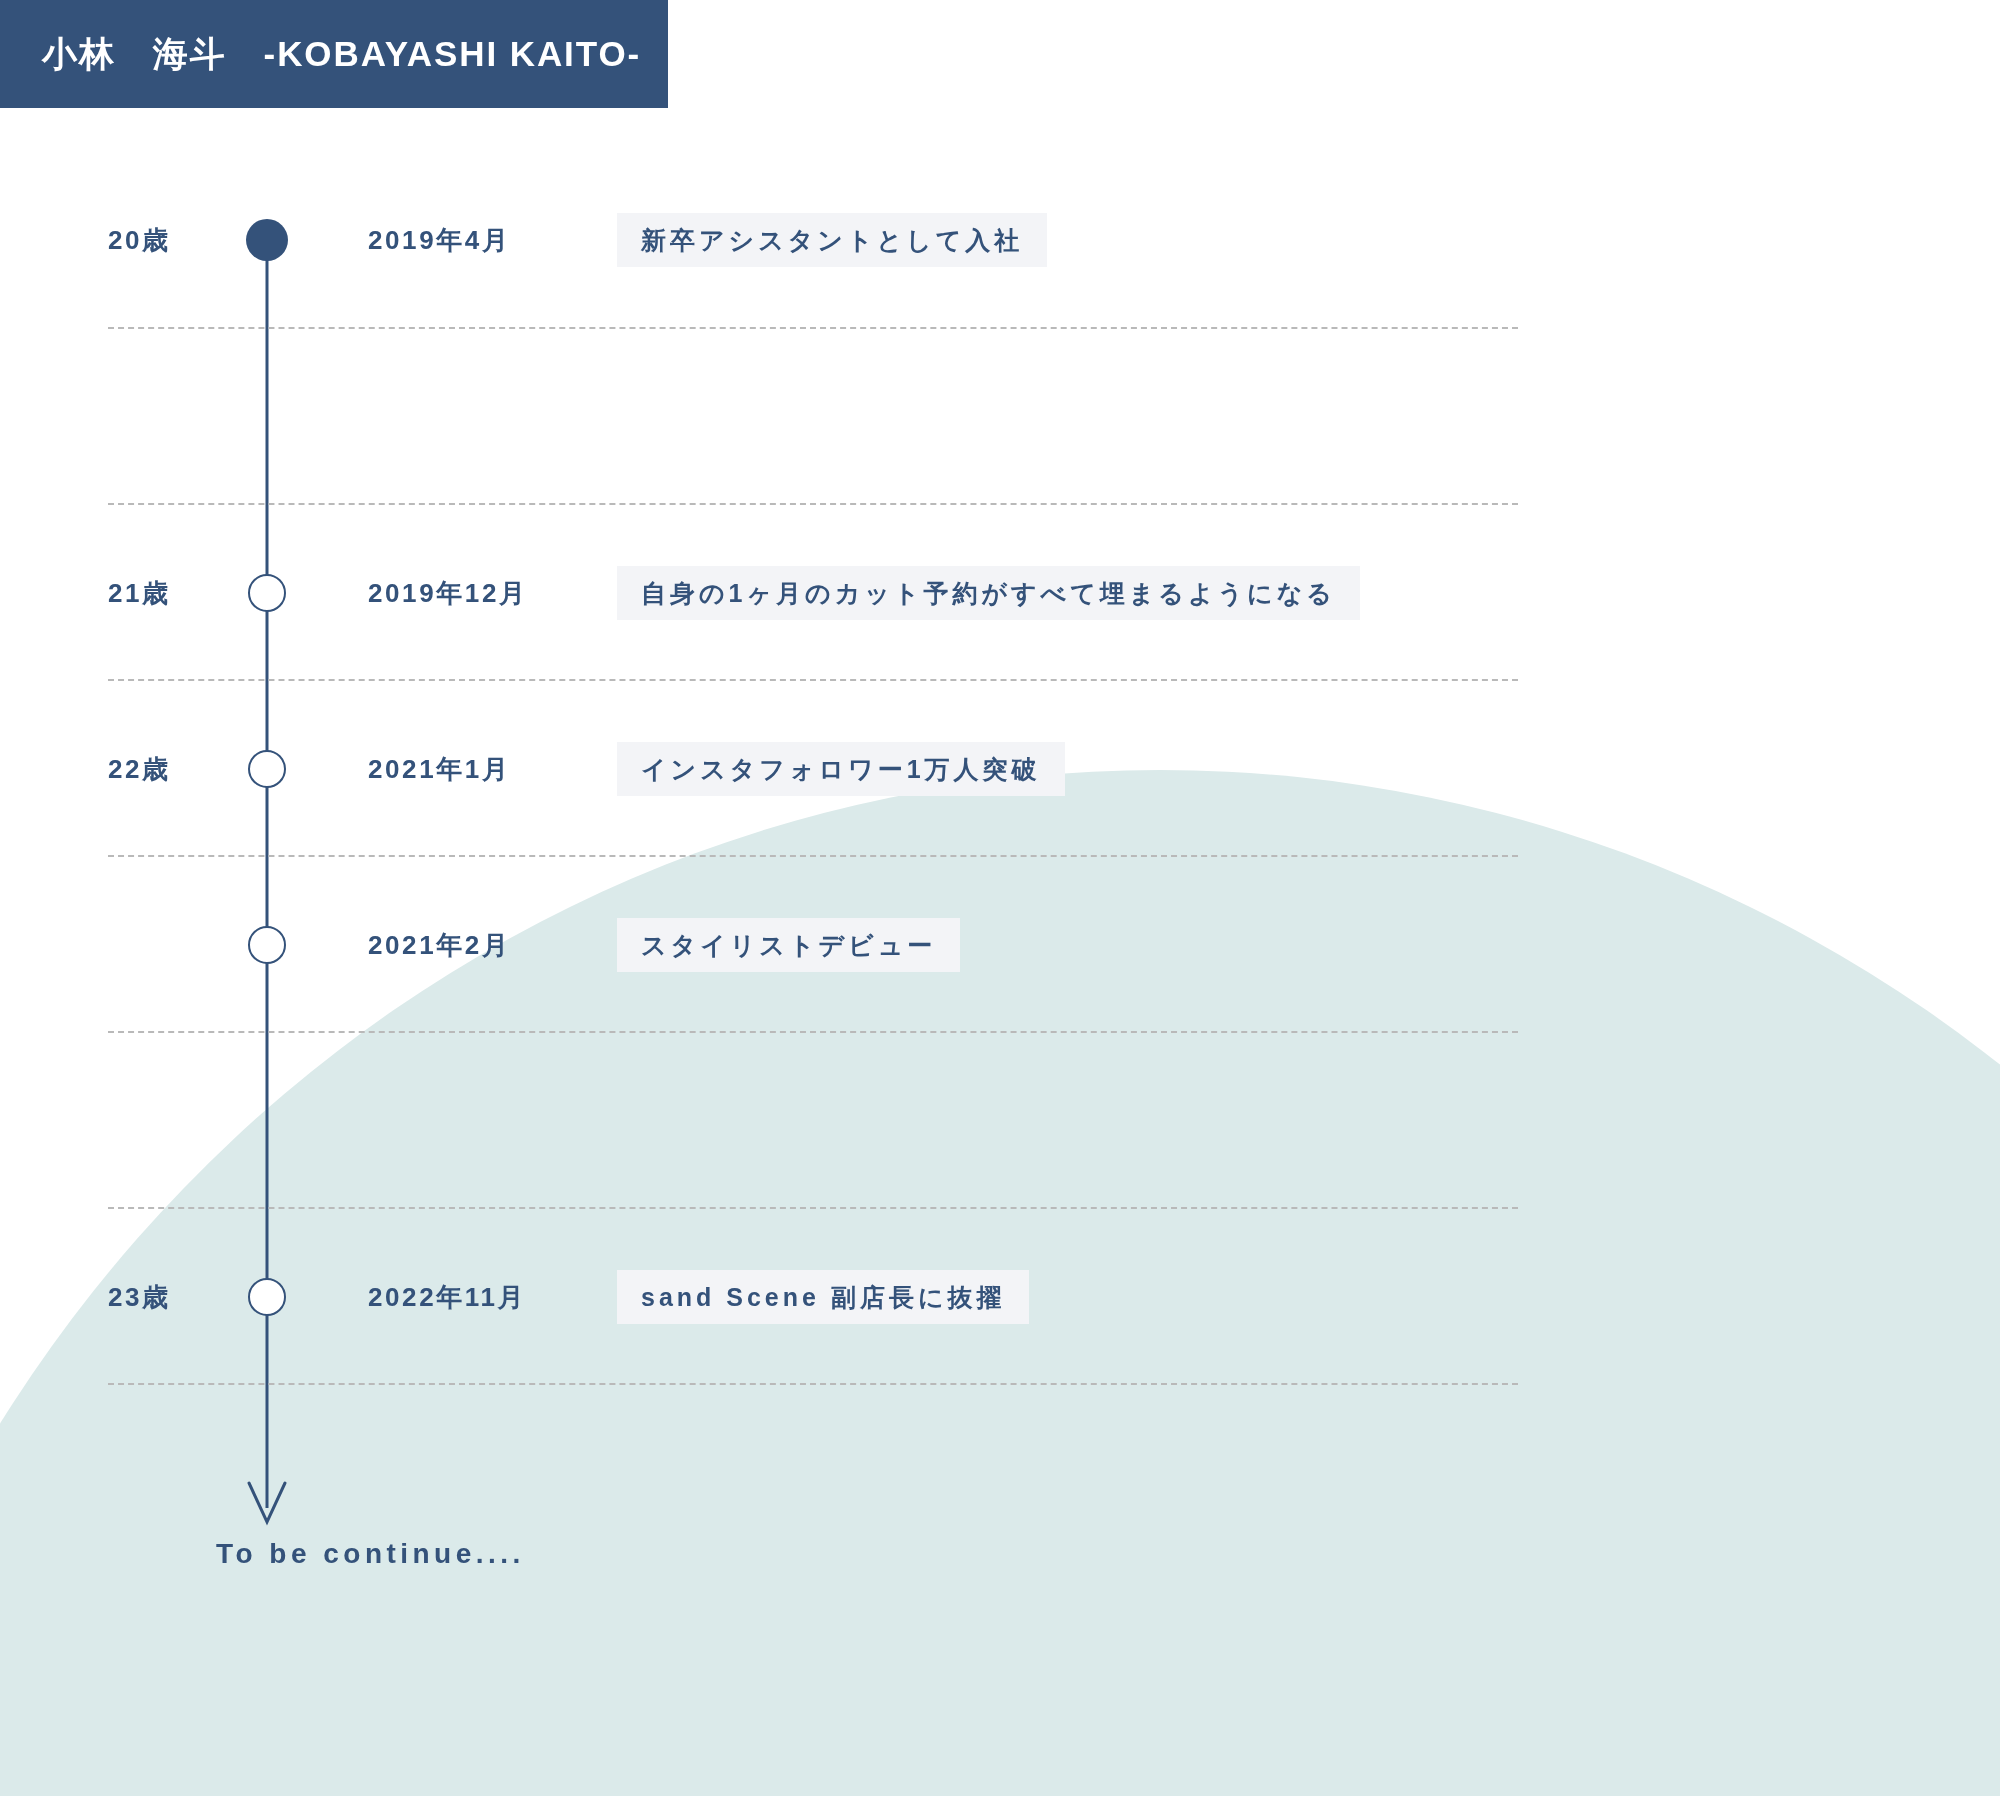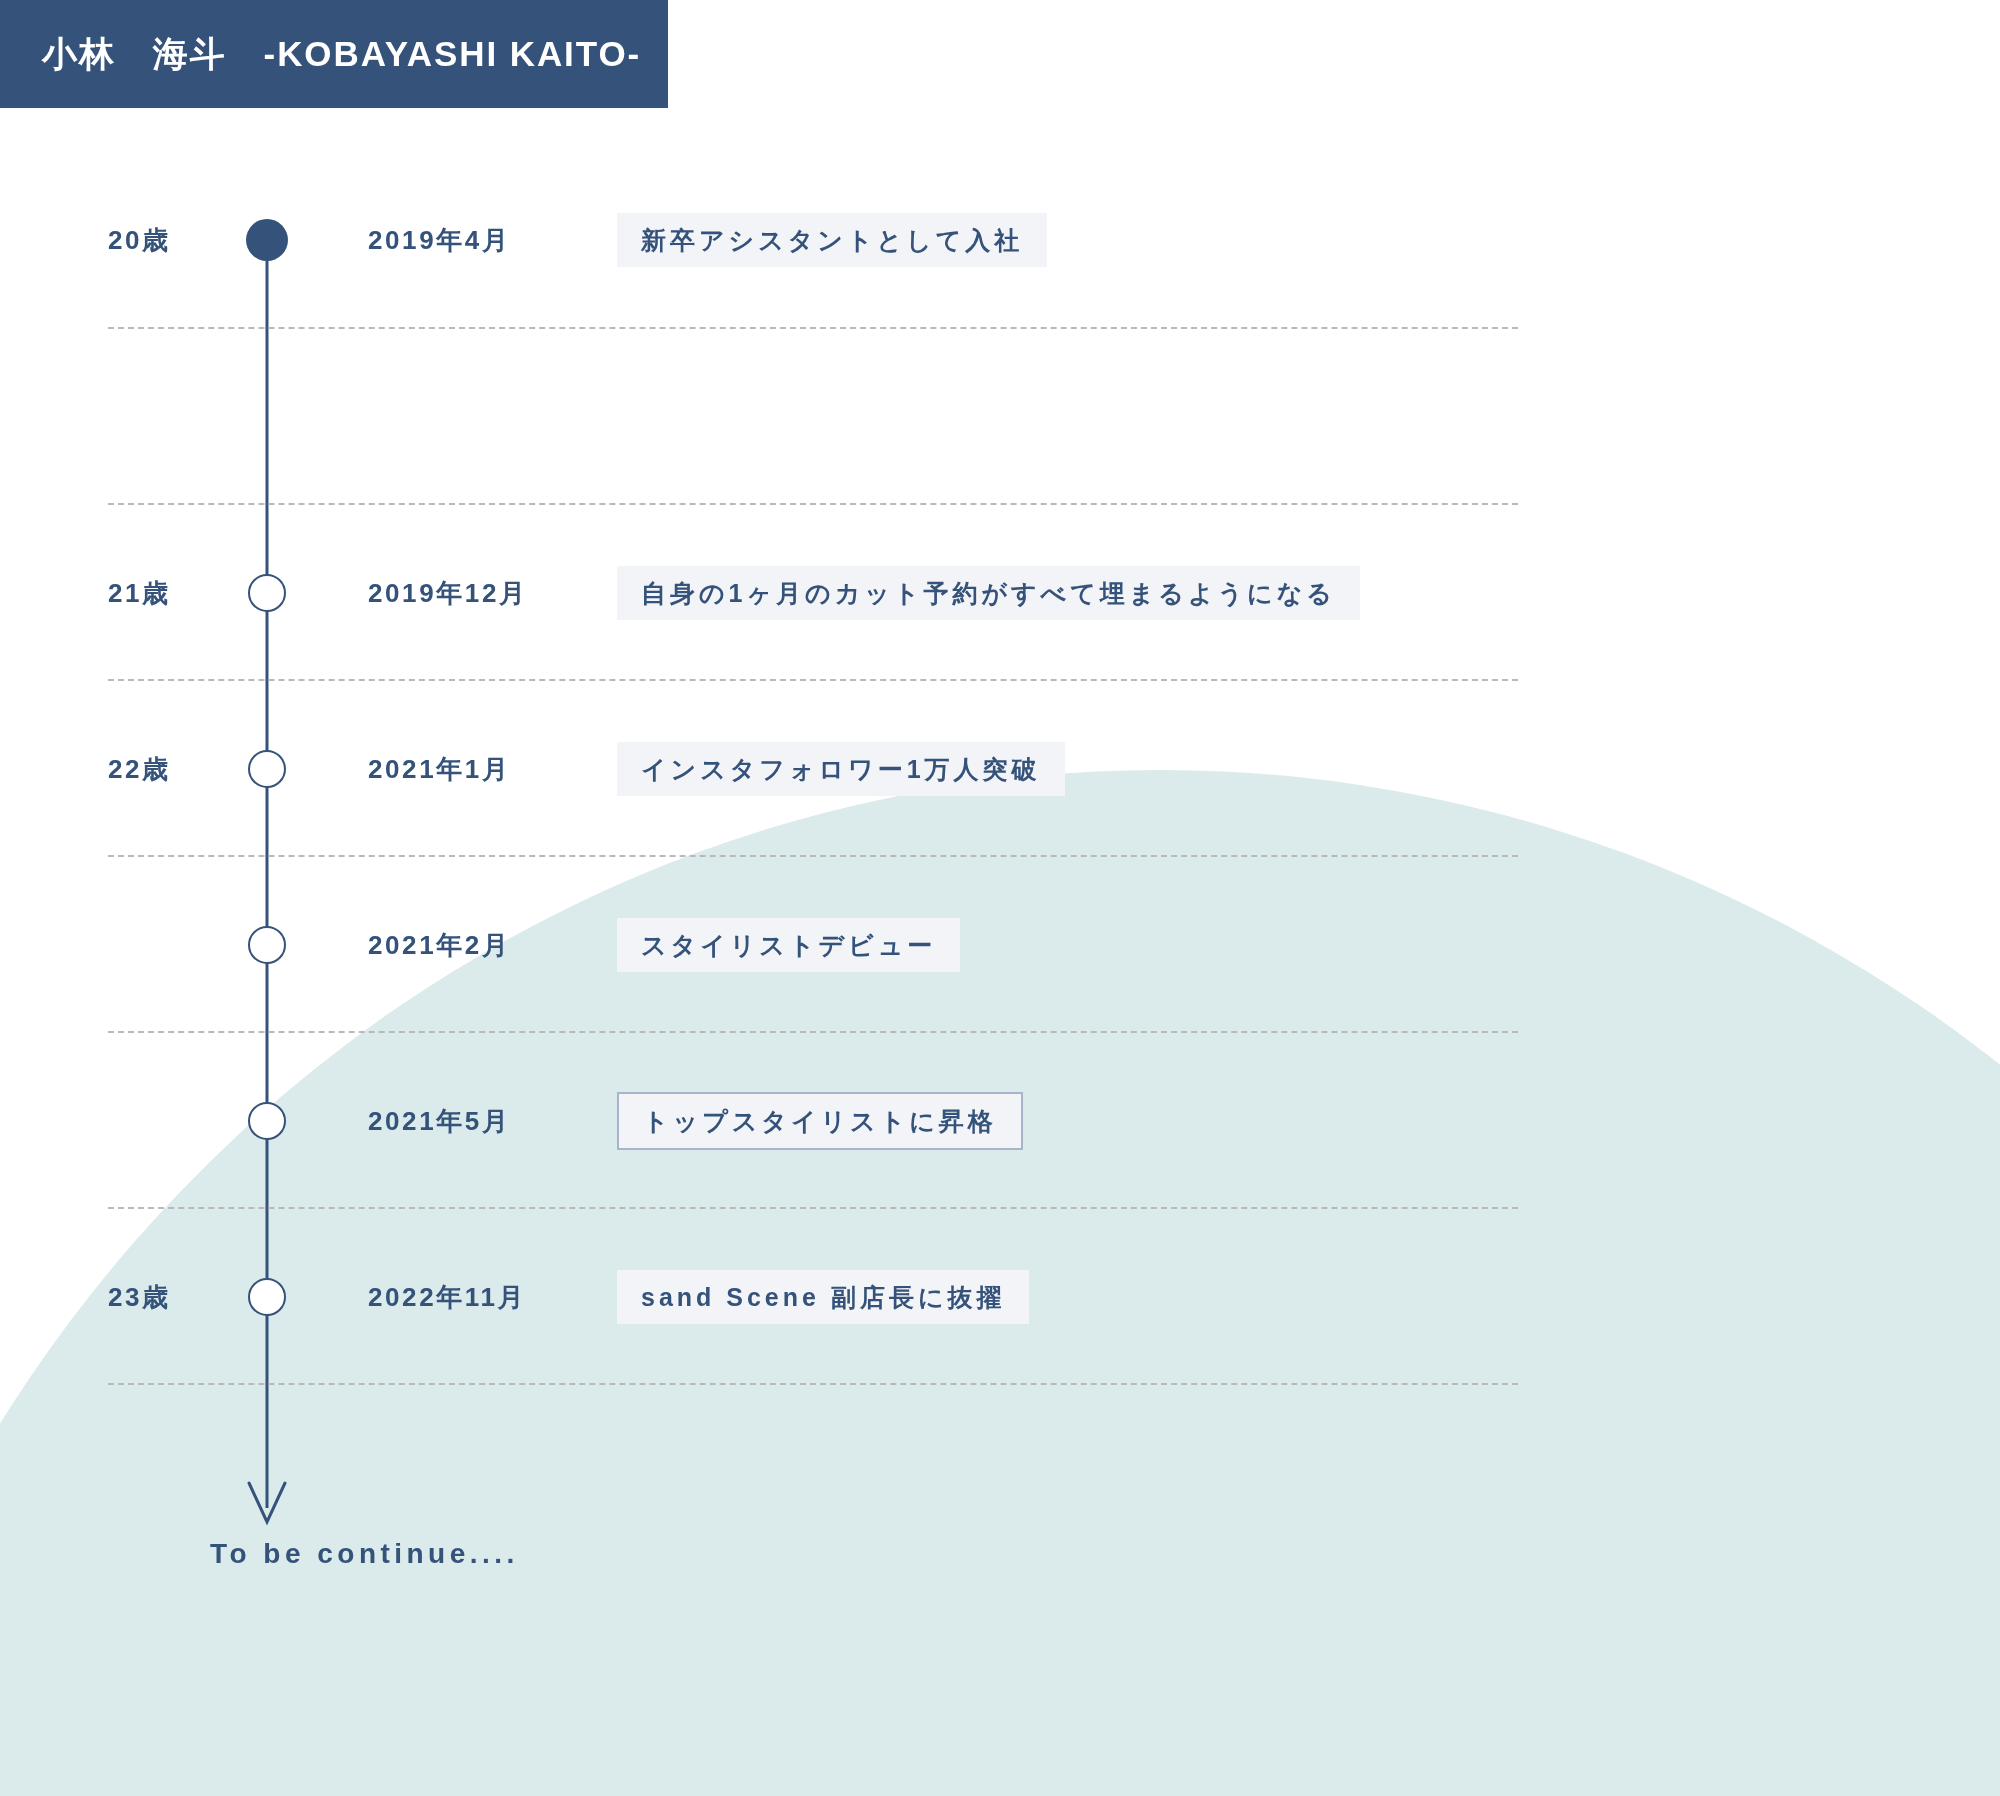--- a/index.html
+++ b/index.html
@@ -148,21 +148,21 @@
     left: 108px;
     width: 1410px;
     height: 0;
     border-top: 2px dashed #b9b9b9;
     z-index: 3;
   }
 
   
   .to-be-continue {
     position: absolute;
-    left: 210px;
+    left: 216px;
     top: 1538px;
     font-size: 28px;
     color: #34527a;
     font-weight: 700;
     letter-spacing: 0.16em;
     white-space: pre;
     z-index: 6;
   }
 </style>
 </head>
@@ -218,28 +218,20 @@
     <div class="row" style="top:913px">
       <div class="age"></div>
       <div class="marker">
           <div class="dot-hollow"></div>
         </div>
       <div class="date">2021年2月</div>
       <div class="event">スタイリストデビュー</div>
     </div>
     <div class="divider" style="top:1031px"></div>
 
-    <div class="row" style="top:1089px">
-      <div class="age"></div>
-      <div class="marker">
-          <div class="dot-hollow"></div>
-        </div>
-      <div class="date">2021年5月</div>
-      <div class="event highlight">トップスタイリストに昇格</div>
-    </div>
     <div class="divider" style="top:1207px"></div>
 
     <div class="row" style="top:1265px">
       <div class="age">23歳</div>
       <div class="marker">
           <div class="dot-hollow"></div>
         </div>
       <div class="date">2022年11月</div>
       <div class="event">sand Scene 副店長に抜擢</div>
     </div>

